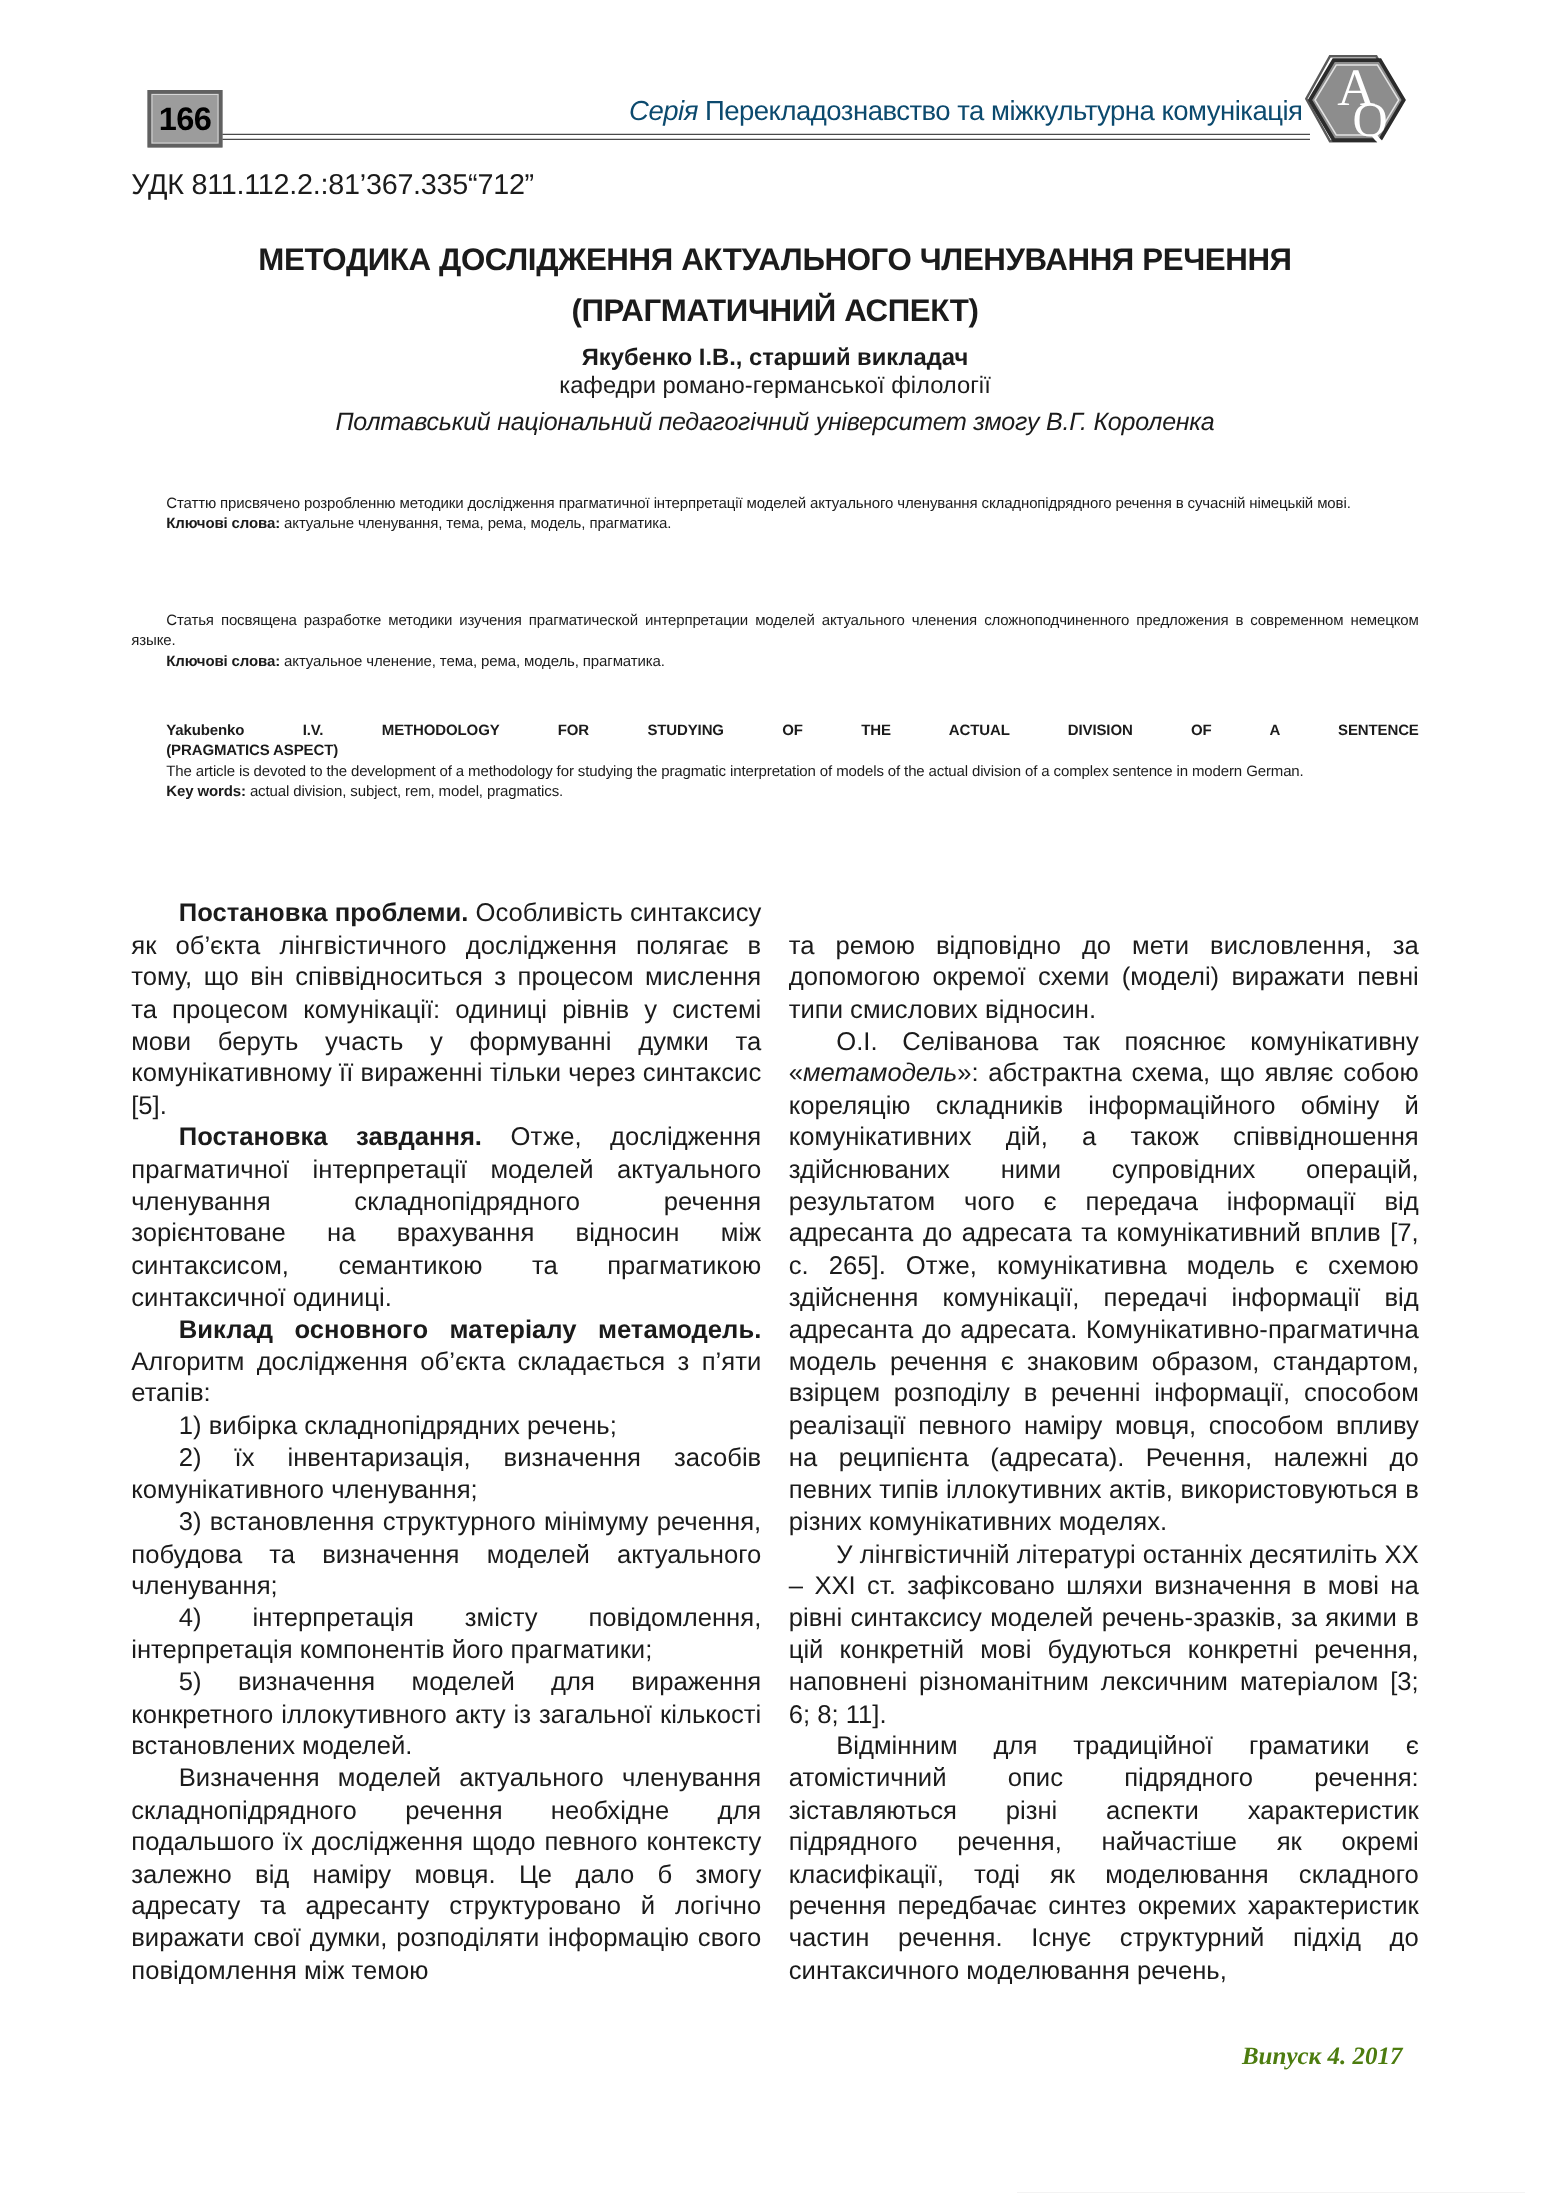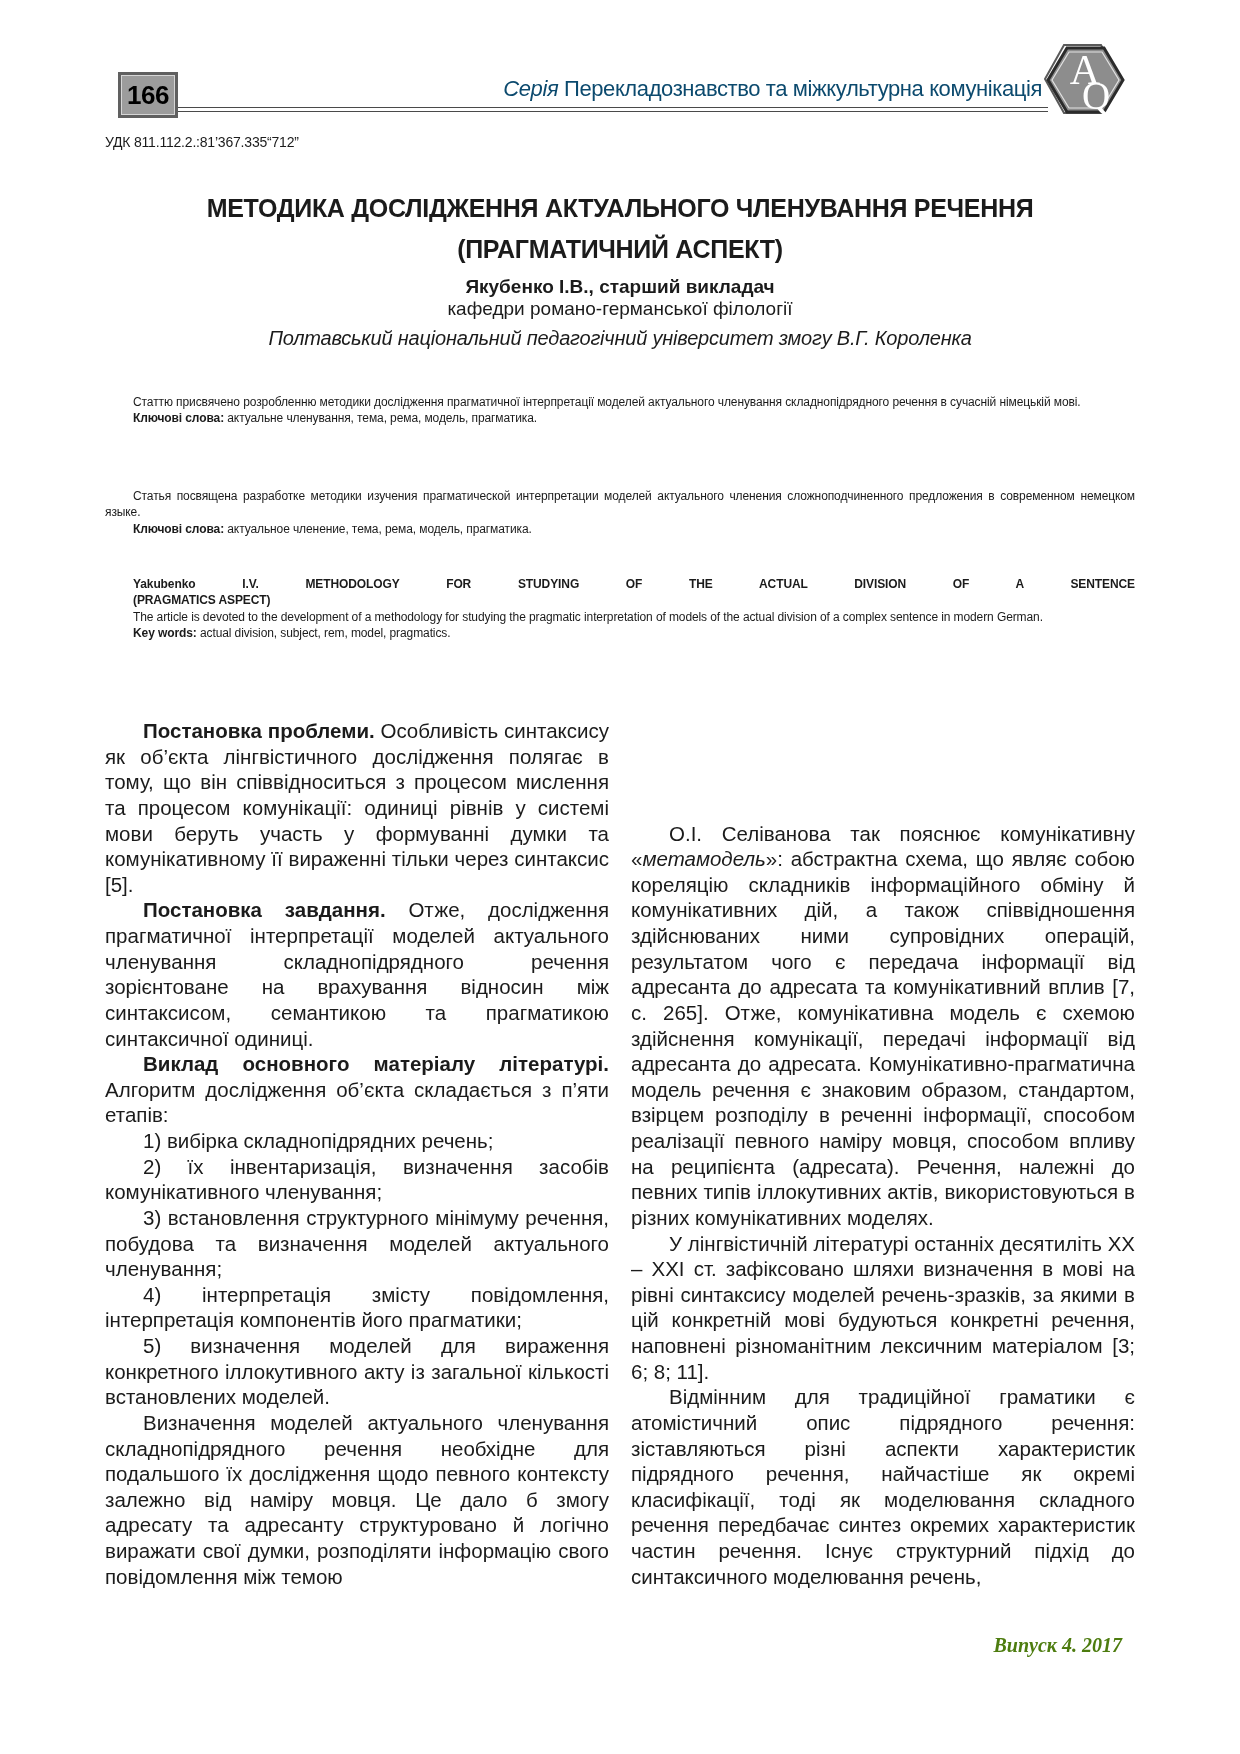--- a/index.html
+++ b/index.html
@@ -20,21 +20,21 @@
     position:absolute;left:176px;top:107px;width:872px;height:3px;
     border-top:1.5px solid #4a4a4a;border-bottom:1.5px solid #4a4a4a;z-index:1;
   }
   .series{
     position:absolute;right:198px;top:76px;width:900px;
     text-align:right;font-size:22px;letter-spacing:-0.4px;color:#0c4a6e;
   }
   .series .it{font-style:italic;}
   .logo{position:absolute;left:1044px;top:40px;z-index:3;}
   
-  .udc{position:absolute;left:105px;top:134px;font-size:14px;letter-spacing:-0.2px;}
+  .udc{position:absolute;left:105px;top:134px;font-size:23px;letter-spacing:-0.2px;}
   .title{
     position:absolute;left:105px;top:188px;width:1030px;text-align:center;
     font-size:25px;font-weight:bold;line-height:1.62;letter-spacing:-0.3px;
   }
   .authors{position:absolute;left:105px;top:276px;width:1030px;text-align:center;}
   .authors .name{font-size:19px;font-weight:bold;}
   .authors .dept{font-size:19px;margin-top:0;}
   .authors .univ{font-size:20px;font-style:italic;margin-top:7px;letter-spacing:-0.2px;}
   .abs{
     position:absolute;left:105px;width:1030px;
@@ -114,29 +114,30 @@
     <p class="en-h1">Yakubenko I.V. METHODOLOGY FOR STUDYING OF THE ACTUAL DIVISION OF A SENTENCE</p>
     <p class="en-h2">(PRAGMATICS ASPECT)</p>
     <p>The article is devoted to the development of a methodology for studying the pragmatic interpretation of models of the actual division of a complex sentence in modern German.</p>
     <p class="kw"><b>Key words:</b><span> actual division, subject, rem, model, pragmatics.</span></p>
   </div>
 
   <div class="columns">
     <div class="col">
       <p><b>Постановка проблеми.</b><span> Особливість синтаксису як об’єкта лінгвістичного дослідження полягає в тому, що він співвідноситься з процесом мислення та процесом комунікації: одиниці рівнів у системі мови беруть участь у формуванні думки та комунікативному її вираженні тільки через синтаксис [5].</span></p>
       <p><b>Постановка завдання.</b><span> Отже, дослідження прагматичної інтерпретації моделей актуального членування складнопідрядного речення зорієнтоване на врахування відносин між синтаксисом, семантикою та прагматикою синтаксичної одиниці.</span></p>
-      <p><b>Виклад основного матеріалу літературі.</b><span> Алгоритм дослідження об’єкта складається з п’яти етапів:</span></p>
+      <p><b>Виклад основного матеріалу метамодель.</b><span> Алгоритм дослідження об’єкта складається з п’яти етапів:</span></p>
       <p>1) вибірка складнопідрядних речень;</p>
       <p>2) їх інвентаризація, визначення засобів комунікативного членування;</p>
       <p>3) встановлення структурного мінімуму речення, побудова та визначення моделей актуального членування;</p>
       <p>4) інтерпретація змісту повідомлення, інтерпретація компонентів його прагматики;</p>
       <p>5) визначення моделей для вираження конкретного іллокутивного акту із загальної кількості встановлених моделей.</p>
       <p>Визначення моделей актуального членування складнопідрядного речення необхідне для подальшого їх дослідження щодо певного контексту залежно від наміру мовця. Це дало б змогу адресату та адресанту структуровано й логічно виражати свої думки, розподіляти інформацію свого повідомлення між темою</p>
     </div>
     <div class="col">
+      <p class="noindent">та ремою відповідно до мети висловлення, за допомогою окремої схеми (моделі) виражати певні типи смислових відносин.</p>
       <p><span>О.І. Селіванова так пояснює комунікативну «</span><span class="emph">метамодель</span><span>»: абстрактна схема, що являє собою кореляцію складників інформаційного обміну й комунікативних дій, а також співвідношення здійснюваних ними супровідних операцій, результатом чого є передача інформації від адресанта до адресата та комунікативний вплив [7, с. 265]. Отже, комунікативна модель є схемою здійснення комунікації, передачі інформації від адресанта до адресата. Комунікативно-прагматична модель речення є знаковим образом, стандартом, взірцем розподілу в реченні інформації, способом реалізації певного наміру мовця, способом впливу на реципієнта (адресата). Речення, належні до певних типів іллокутивних актів, використовуються в різних комунікативних моделях.</span></p>
       <p>У лінгвістичній літературі останніх десятиліть ХХ – ХХІ ст. зафіксовано шляхи визначення в мові на рівні синтаксису моделей речень-зразків, за якими в цій конкретній мові будуються конкретні речення, наповнені різноманітним лексичним матеріалом [3; 6; 8; 11].</p>
       <p>Відмінним для традиційної граматики є атомістичний опис підрядного речення: зіставляються різні аспекти характеристик підрядного речення, найчастіше як окремі класифікації, тоді як моделювання складного речення передбачає синтез окремих характеристик частин речення. Існує структурний підхід до синтаксичного моделювання речень,</p>
     </div>
   </div>
 
   <div class="footer">Випуск 4. 2017</div>
 
 </div>
 

